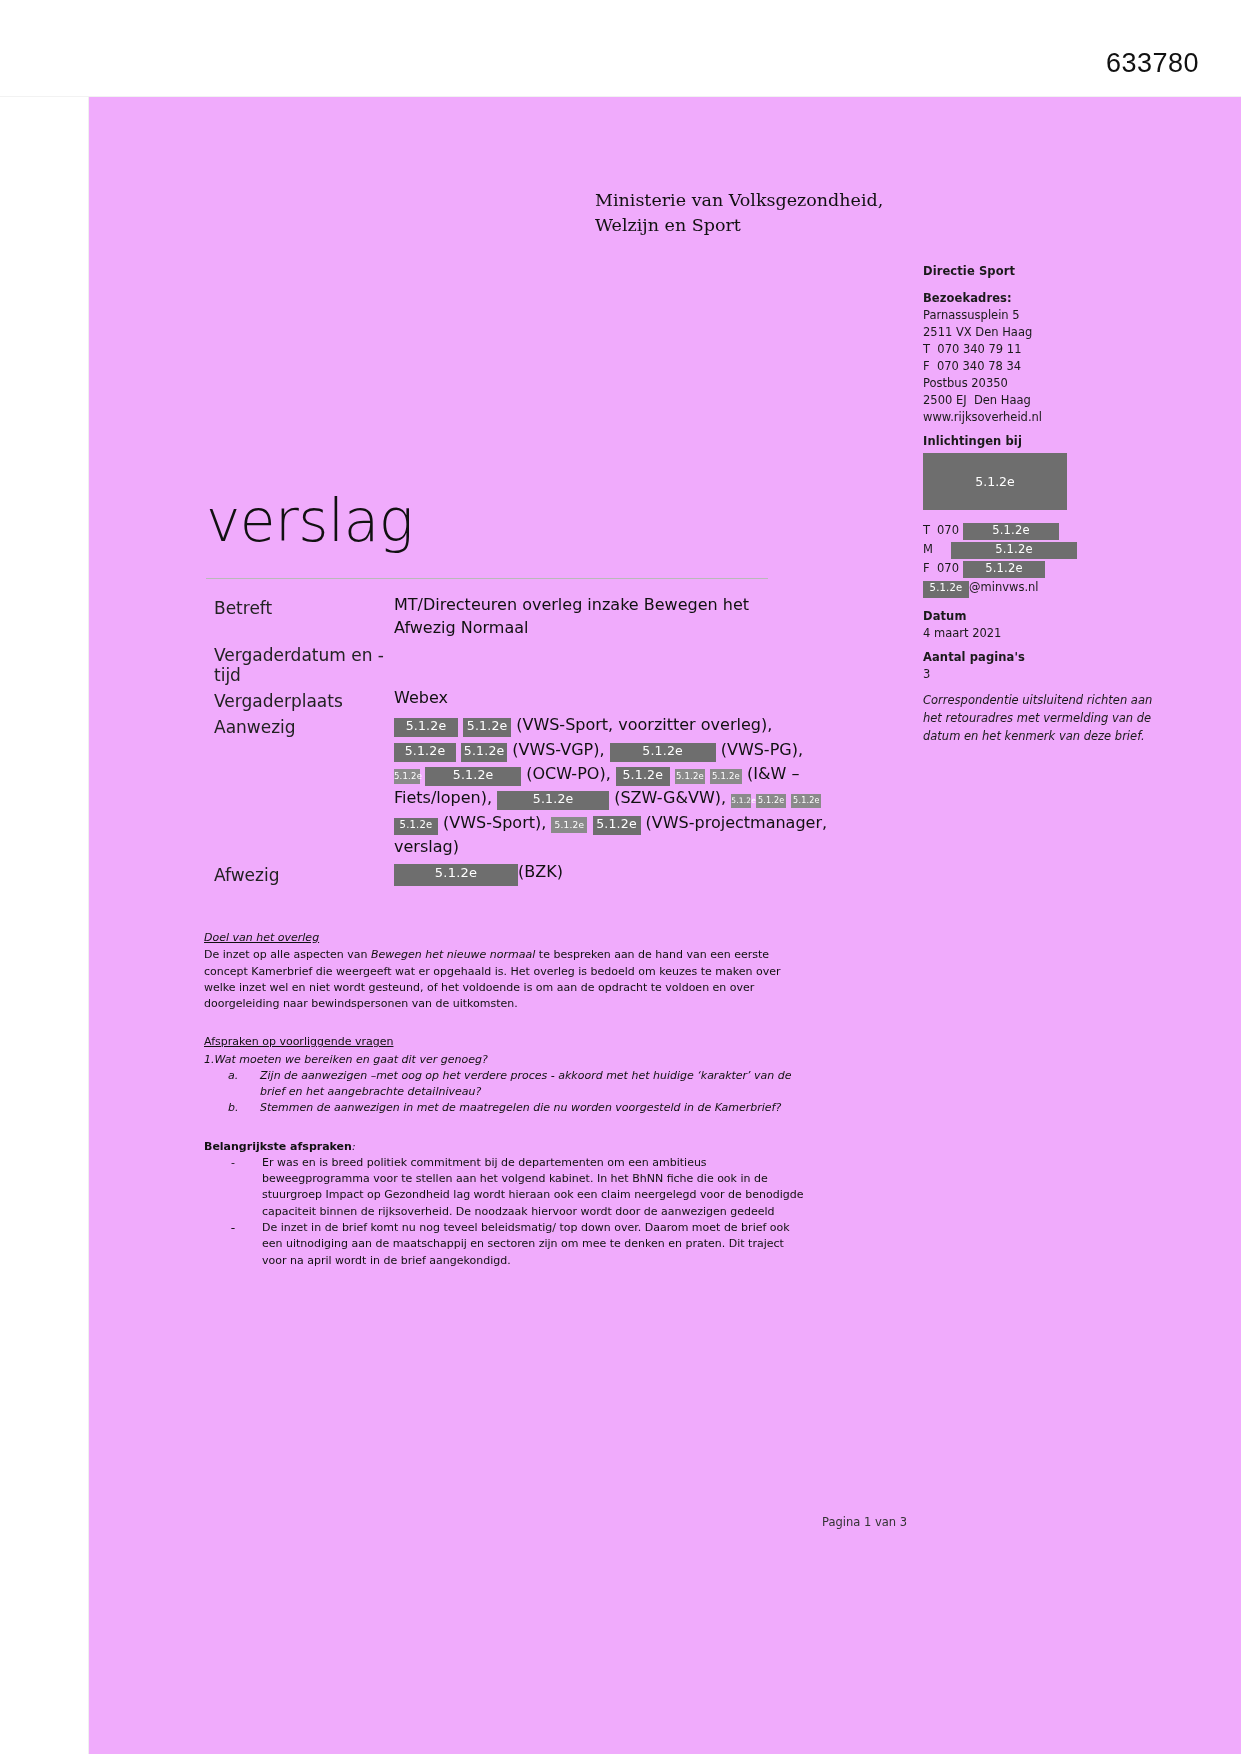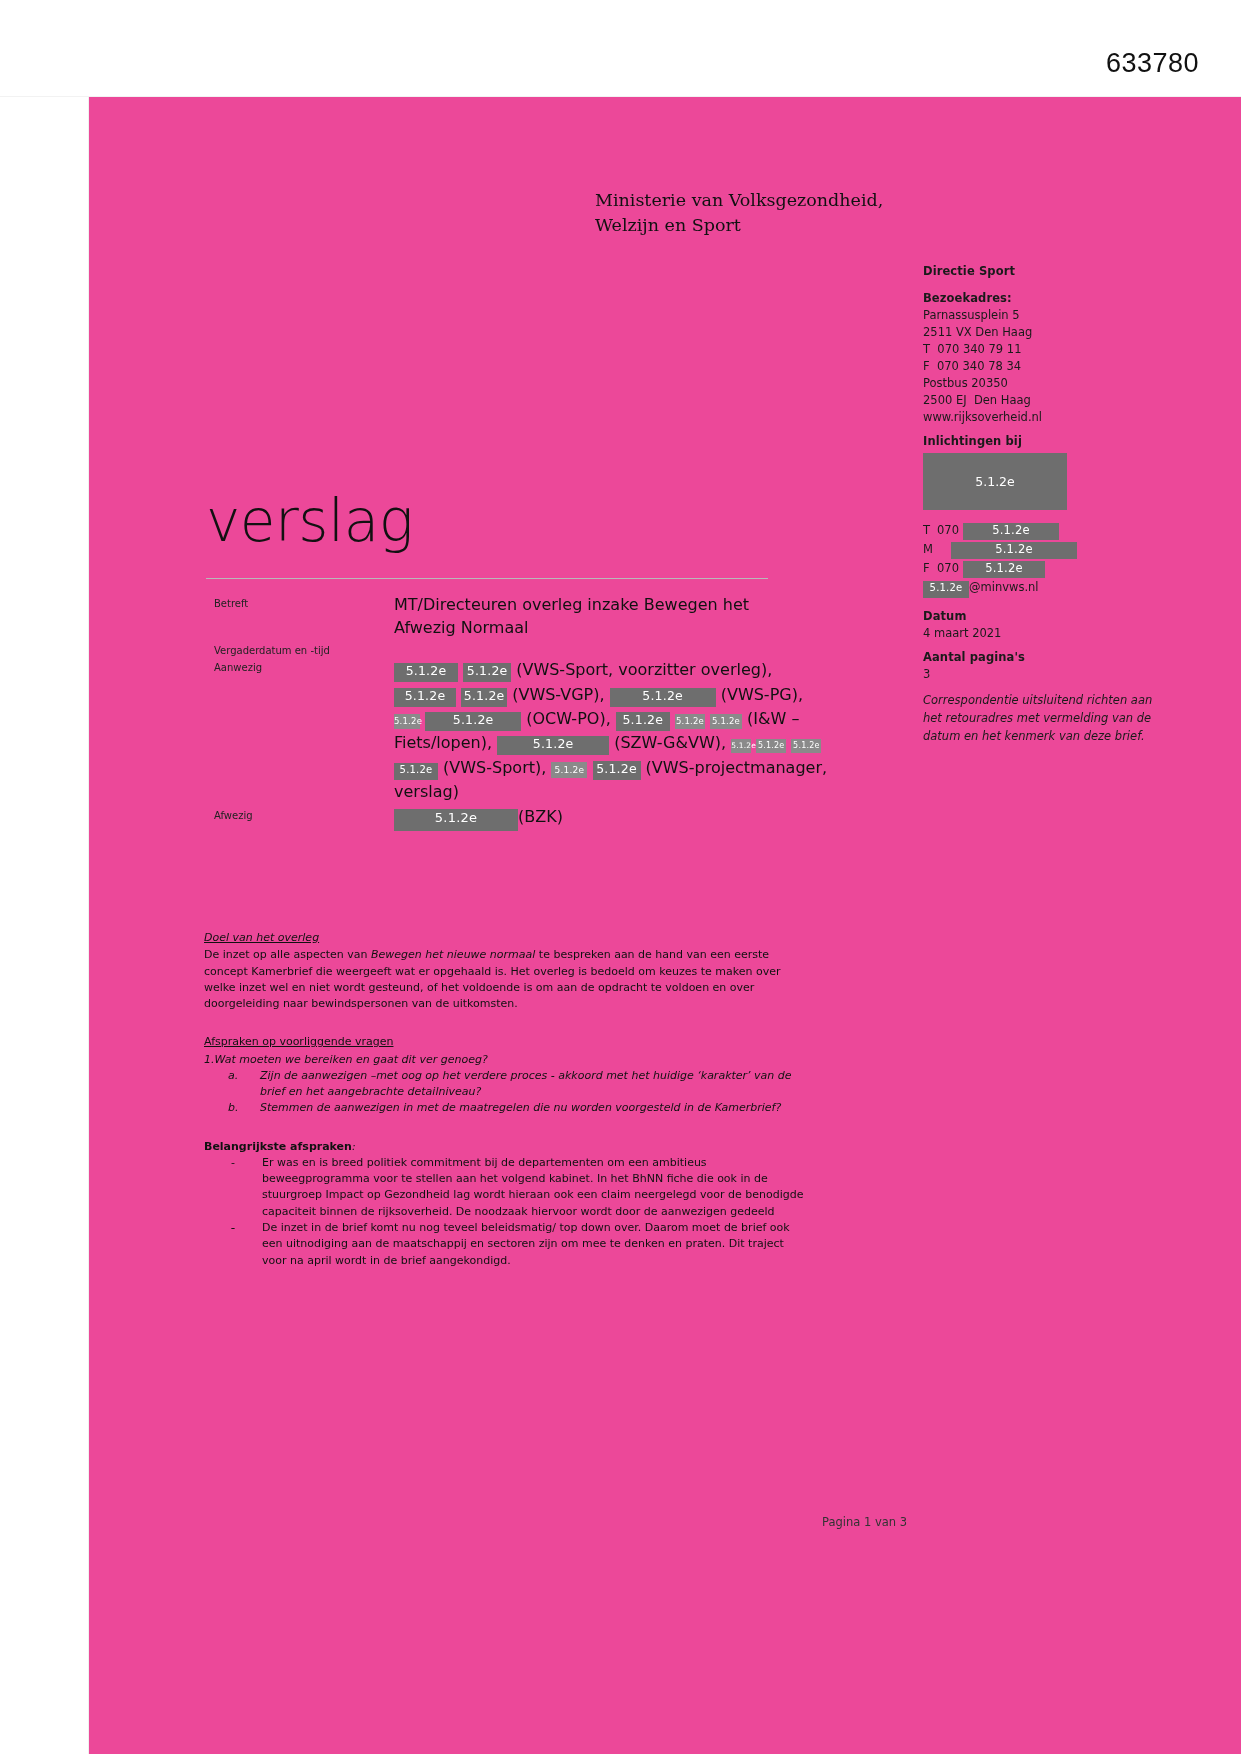--- a/index.html
+++ b/index.html
@@ -8,21 +8,21 @@
     background: #ffffff;
   }
   body {
     font-family: "DejaVu Sans", sans-serif;
     color: #1a1a1a;
   }
   .page {
     position: relative;
     width: 1241px;
     height: 1754px;
-    background: #ec4899;
+    background: #f0abfc;
     overflow: hidden;
   }
   
   .scan-edge-left {
     position: absolute;
     left: 0; top: 0;
     width: 88px; height: 1754px;
     background: #ffffff;
     border-right: 1px solid #f0f0f0;
   }
@@ -140,21 +140,21 @@
   }
   .meta-row {
     display: flex;
     align-items: flex-start;
     margin-bottom: 2px;
   }
   .meta-label {
     width: 180px;
     flex: 0 0 180px;
     font-family: "DejaVu Sans", sans-serif;
-    font-size: 10px;
+    font-size: 17px;
     color: #222;
     padding-top: 4px;
   }
   .meta-value {
     flex: 1;
     font-family: "DejaVu Sans", sans-serif;
     font-size: 16px;
     line-height: 1.42;
     color: #111;
   }
@@ -296,20 +296,24 @@
       <div class="meta-value">
         <div>MT/Directeuren overleg inzake Bewegen het</div>
         <div>Afwezig Normaal</div>
       </div>
     </div>
 
     <div class="meta-row">
       <div class="meta-label">Vergaderdatum en -tijd</div>
     </div>
 
+    <div class="meta-row">
+      <div class="meta-label">Vergaderplaats</div>
+      <div class="meta-value">Webex</div>
+    </div>
 
     <div class="meta-row">
       <div class="meta-label">Aanwezig</div>
       <div class="meta-value attendees">
         <span class="rd" style="width:64px;height:19px;">5.1.2e</span>
         <span class="rd" style="width:48px;height:19px;">5.1.2e</span>
         <span>(VWS-Sport, voorzitter overleg),</span>
         <span class="rd" style="width:62px;height:19px;">5.1.2e</span>
         <span class="rd" style="width:46px;height:19px;">5.1.2e</span>
         <span>(VWS-VGP),</span>

